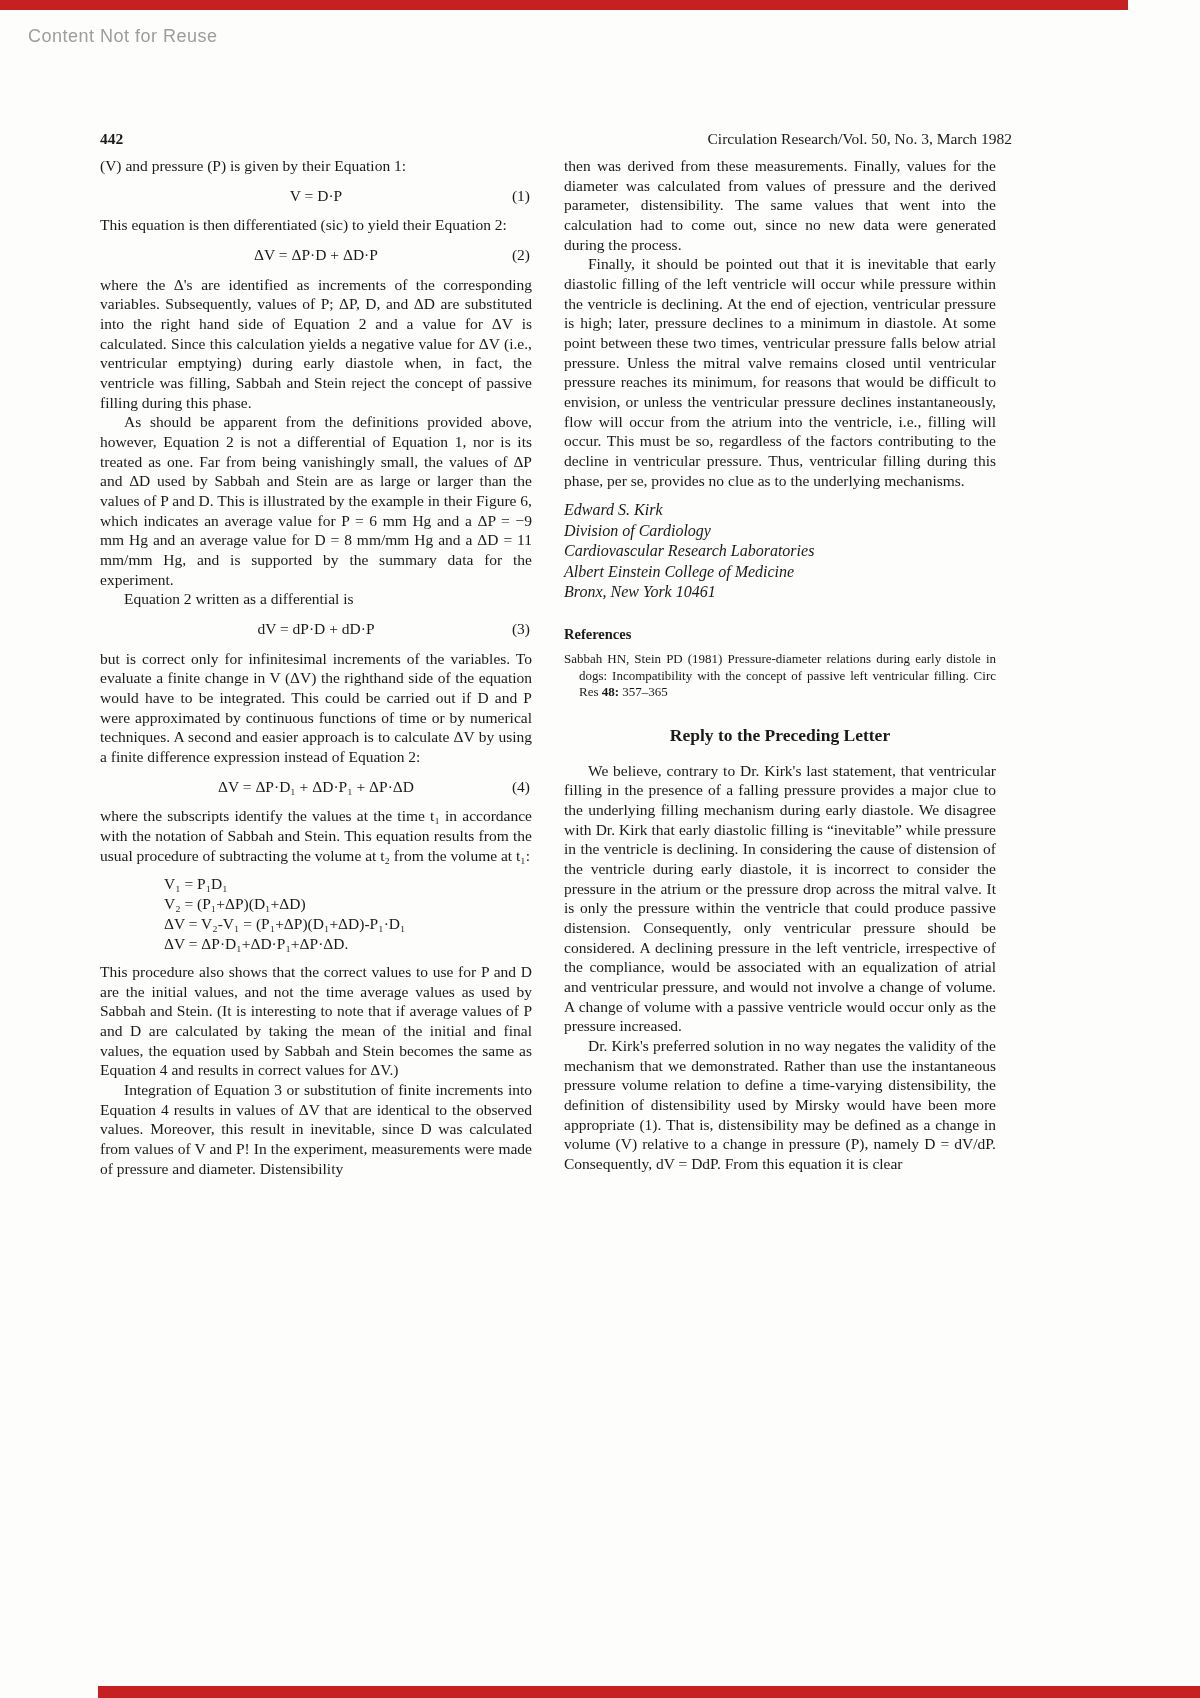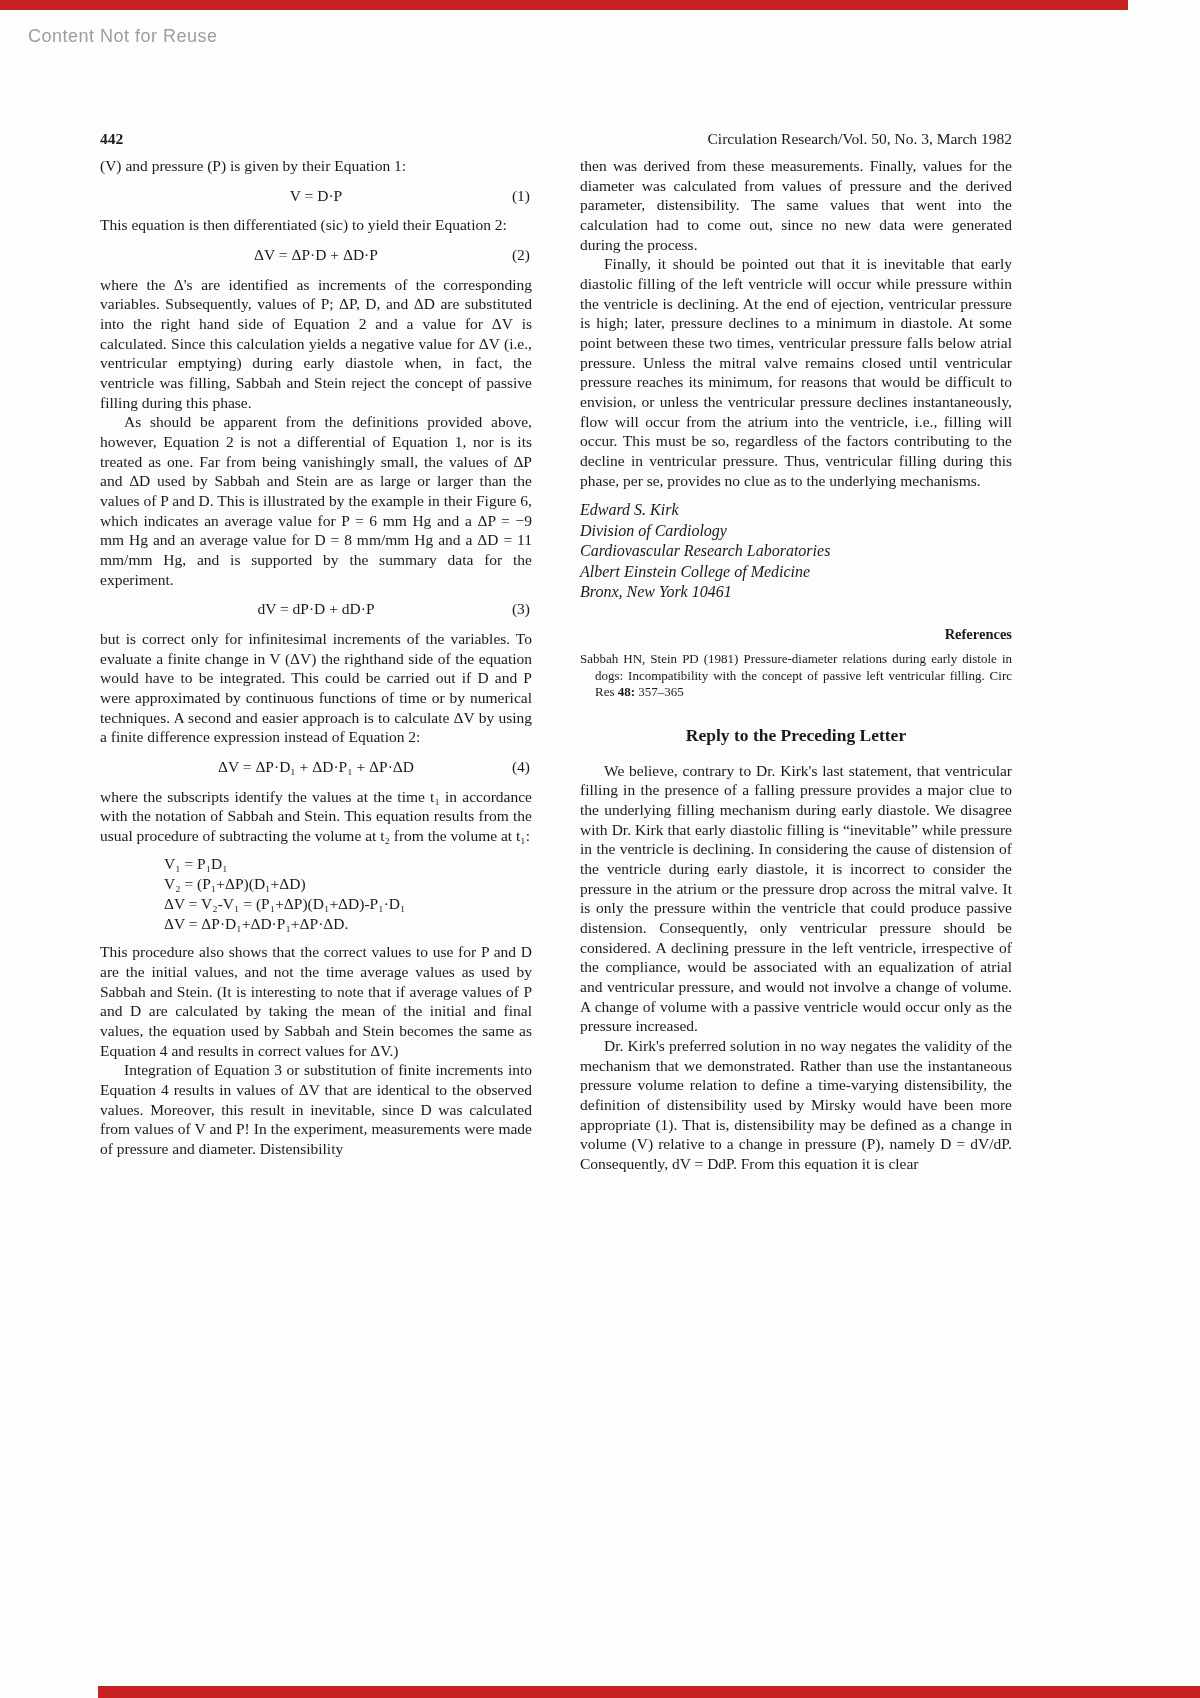--- a/index.html
+++ b/index.html
@@ -16,30 +16,30 @@
   .red-bar-bottom { position: absolute; bottom: 0; left: 98px; right: 0; height: 12px; background: #c62020; }
   .watermark {
     position: absolute; top: 26px; left: 28px;
     font-family: "Liberation Sans", sans-serif;
     font-size: 18px; color: #9d9d9d; letter-spacing: 0.5px; text-align: center;
   }
   .page { position: absolute; top: 130px; left: 100px; width: 912px; }
   .page-header { display: flex; justify-content: space-between; align-items: baseline; font-size: 15.5px; margin-bottom: 8px; }
   .page-num { font-weight: bold; }
   .journal-ref { }
-  .columns { display: flex; gap: 48px; }
+  .columns { display: flex; gap: 32px; }
   .col { width: 432px; font-size: 15.5px; line-height: 1.27; }
   .para { text-align: justify; }
   .para.indent { text-indent: 24px; }
   .equation { position: relative; text-align: center; margin: 10px 0; }
   .eq-num { position: absolute; right: 2px; top: 0; }
   .derivation { margin: 8px 0 8px 64px; line-height: 1.3; }
   .derivation div { white-space: nowrap; }
   .signature { font-style: italic; margin: 10px 0 2px; font-size: 16px; line-height: 1.28; }
-  .refs-heading { text-align: right; font-weight: bold; font-size: 14.5px; margin: 22px 0 8px; }
+  .refs-heading { text-align: left; font-weight: bold; font-size: 14.5px; margin: 22px 0 8px; }
   .reference { font-size: 13px; line-height: 1.26; padding-left: 15px; text-indent: -15px; text-align: justify; font-family: Liberation Serif, serif; }
   .reference .vol { font-weight: bold; }
   .reply-heading { text-align: center; font-weight: bold; font-size: 17.5px; margin: 24px 0 14px; }
 </style>
 </head>
 <body>
 
 <div class="red-bar-top"></div>
 <div class="red-bar-bottom"></div>
 
@@ -64,20 +64,21 @@
 
       <div class="para">This equation is then differentiated (sic) to yield their Equation 2:</div>
 
       <div class="equation">
         <span>ΔV = ΔP·D + ΔD·P</span>
         <span class="eq-num">(2)</span>
       </div>
 
       <div class="para">where the Δ's are identified as increments of the corresponding variables. Subsequently, values of P; ΔP, D, and ΔD are substituted into the right hand side of Equation 2 and a value for ΔV is calculated. Since this calculation yields a negative value for ΔV (i.e., ventricular emptying) during early diastole when, in fact, the ventricle was filling, Sabbah and Stein reject the concept of passive filling during this phase.</div>
       <div class="para indent">As should be apparent from the definitions provided above, however, Equation 2 is not a differential of Equation 1, nor is its treated as one. Far from being vanishingly small, the values of ΔP and ΔD used by Sabbah and Stein are as large or larger than the values of P and D. This is illustrated by the example in their Figure 6, which indicates an average value for P = 6 mm Hg and a ΔP = −9 mm Hg and an average value for D = 8 mm/mm Hg and a ΔD = 11 mm/mm Hg, and is supported by the summary data for the experiment.</div>
+      <div class="para indent">Equation 2 written as a differential is</div>
 
       <div class="equation">
         <span>dV = dP·D + dD·P</span>
         <span class="eq-num">(3)</span>
       </div>
 
       <div class="para">but is correct only for infinitesimal increments of the variables. To evaluate a finite change in V (ΔV) the righthand side of the equation would have to be integrated. This could be carried out if D and P were approximated by continuous functions of time or by numerical techniques. A second and easier approach is to calculate ΔV by using a finite difference expression instead of Equation 2:</div>
 
       <div class="equation">
         <span>ΔV = ΔP·D₁ + ΔD·P₁ + ΔP·ΔD</span>

